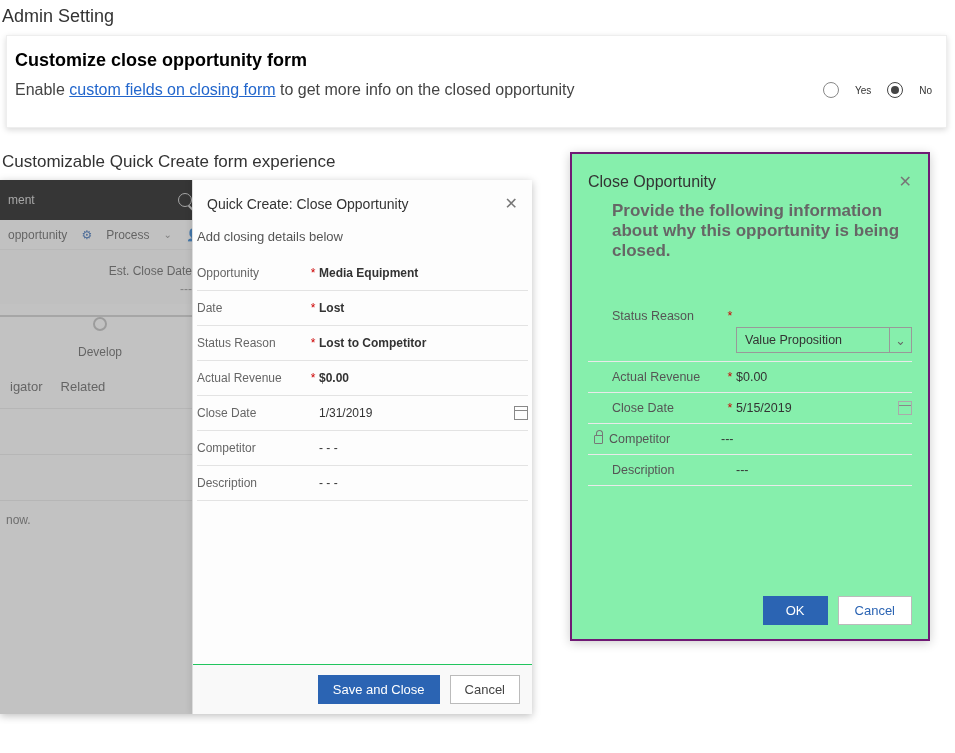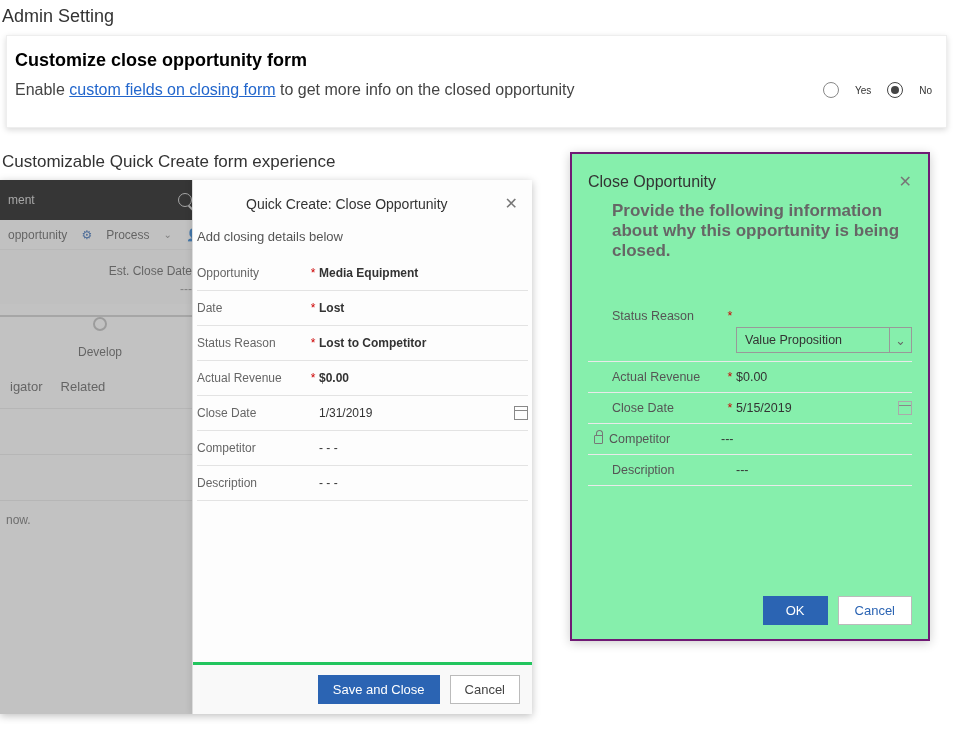--- a/index.html
+++ b/index.html
@@ -109,39 +109,39 @@
   .dim-note { font-size:12px; color:#666; padding:12px 6px; }
 
   .qc-panel {
     position:absolute; right:0; top:0; width: 340px; height:100%;
     background:#fdfdfd; border-left:1px solid #ddd;
     display:flex; flex-direction:column;
     box-shadow: -2px 0 6px rgba(0,0,0,0.08);
   }
   .qc-head {
     display:flex; justify-content:space-between; align-items:center;
-    padding: 14px 14px 8px 14px; font-size: 14px; color:#333;margin-left:39px;
+    padding: 14px 14px 8px 14px; font-size: 14px; color:#333;
   }
   .qc-close { font-size: 16px; color:#777; cursor:pointer; }
   .qc-body { padding: 0 4px; flex:1; overflow:auto; }
   .qc-sub { font-size: 13px; color:#555; padding: 8px 0 12px 0; }
   .qc-field {
     display:flex; align-items:center; border-bottom:1px solid #e3e3e3; padding: 10px 0;
     font-size: 12px;
   }
   .qc-label { width: 110px; color:#666; }
   .qc-req { width: 12px; color:#c00; text-align:center; }
   .qc-val { flex:1; color:#333; font-size: 12px; display:flex; align-items:center; justify-content:space-between; }
   .qc-val.bold { font-weight:600; }
   .cal-icon {
     width:14px; height:14px; border:1px solid #888; position:relative;
   }
   .cal-icon::before { content:""; position:absolute; top:3px; left:0; right:0; height:1px; background:#888; }
   .qc-foot {
-    padding: 10px 12px; display:flex; gap:10px; justify-content:flex-end; border-top:3px solid #22c55e; background:#f9f9f9;
+    padding: 10px 12px; display:flex; gap:10px; justify-content:flex-end; border-top:1px solid #22c55e; background:#f9f9f9;
   }
   .btn-primary {
     background:#2b64b3; color:#fff; border:1px solid #2b64b3; padding:6px 14px; font-size:13px; cursor:pointer;
   }
   .btn-secondary {
     background:#fff; color:#444; border:1px solid #bbb; padding:6px 14px; font-size:13px; cursor:pointer;
   }
 
   
   .modal {

